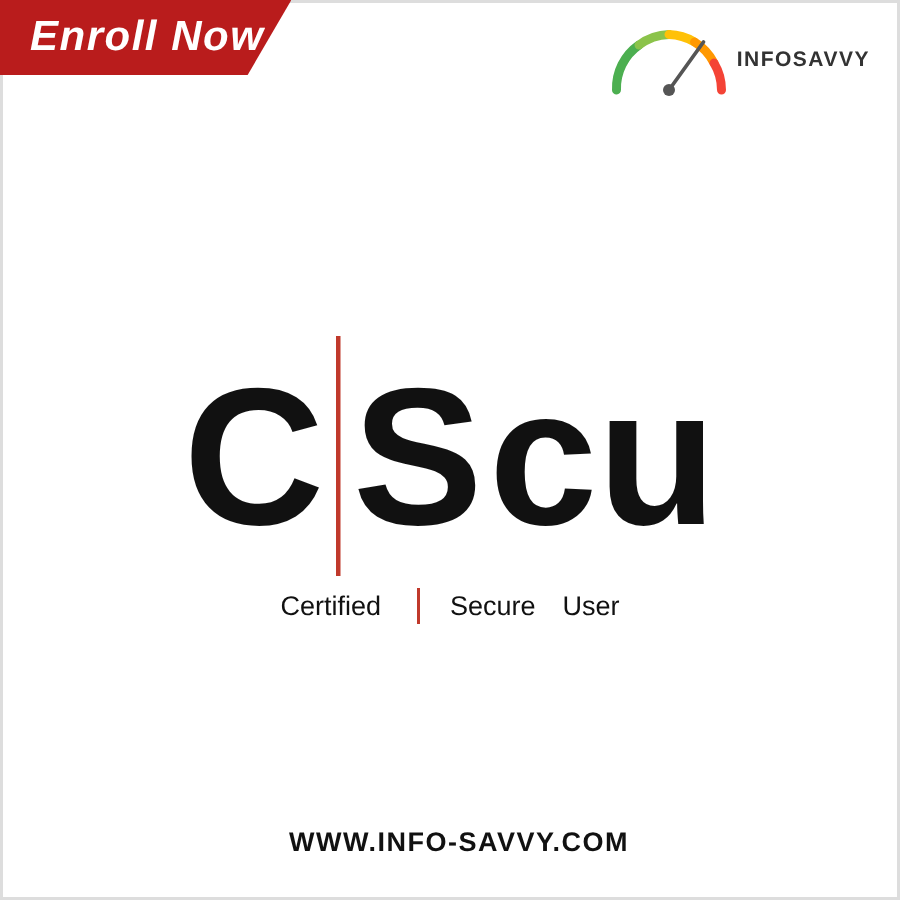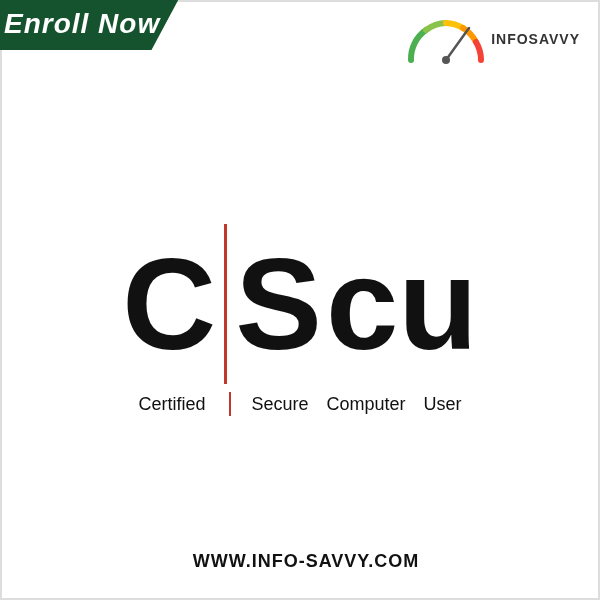--- a/index.html
+++ b/index.html
@@ -11,22 +11,22 @@
       background: #ffffff;
       font-family: Arial, sans-serif;
       position: relative;
     }
 
     
     .enroll-banner {
       position: absolute;
       top: 0;
       left: 0;
-      background: #14532d;
-      padding: 8px 18px 10px 4px;
+      background: #b91c1c;
+      padding: 8px 18px 10px 20px;
       clip-path: polygon(0 0, 100% 0, 85% 100%, 0 100%);
       z-index: 10;
     }
 
     .enroll-text {
       color: #fff;
       font-size: 28px;
       font-weight: 900;
       font-style: italic;
       white-space: nowrap;
@@ -182,21 +182,20 @@
       <span class="cscu-letter">S</span>
       <span class="cscu-letter" style="margin-left:4px;">c</span>
       <span class="cscu-letter">u</span>
     </div>
 
     <div class="cscu-subtitle">
       <span class="subtitle-part subtitle-certified">Certified</span>
       <div class="subtitle-divider"></div>
       <div class="subtitle-rest">
         <span class="subtitle-part">Secure</span>
-        <span class="subtitle-part">Computer</span>
         <span class="subtitle-part">User</span>
       </div>
     </div>
   </div>
 </div>
 
 <div class="bottom-url">WWW.INFO-SAVVY.COM</div>
 
 <div class="card-border"></div>
 

